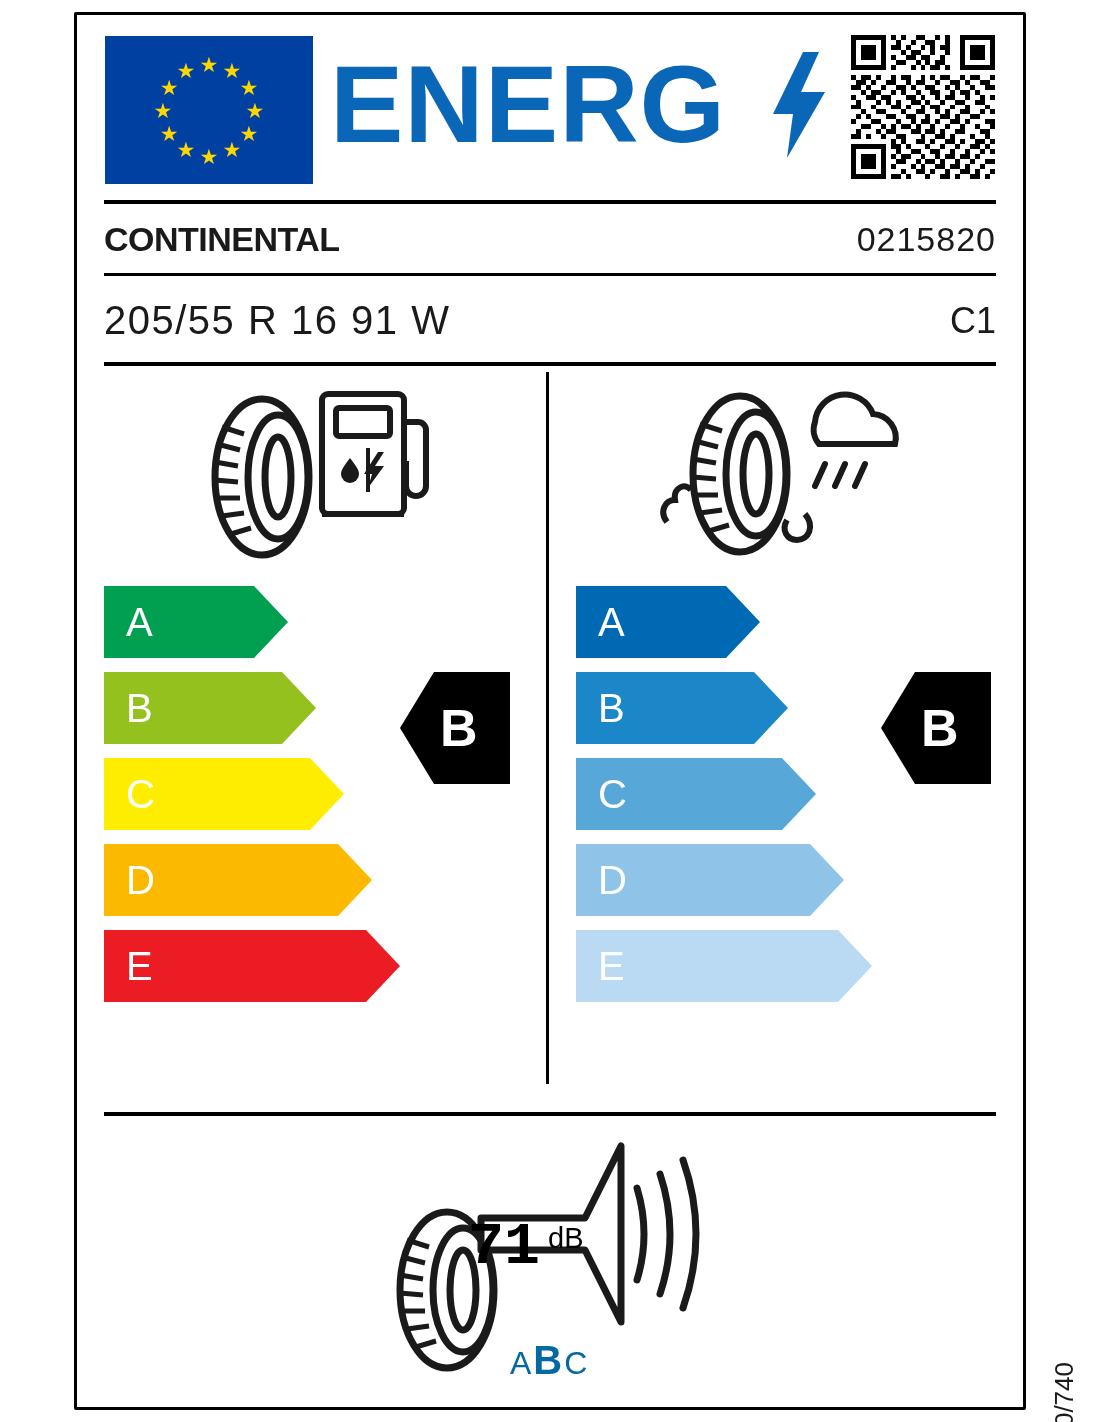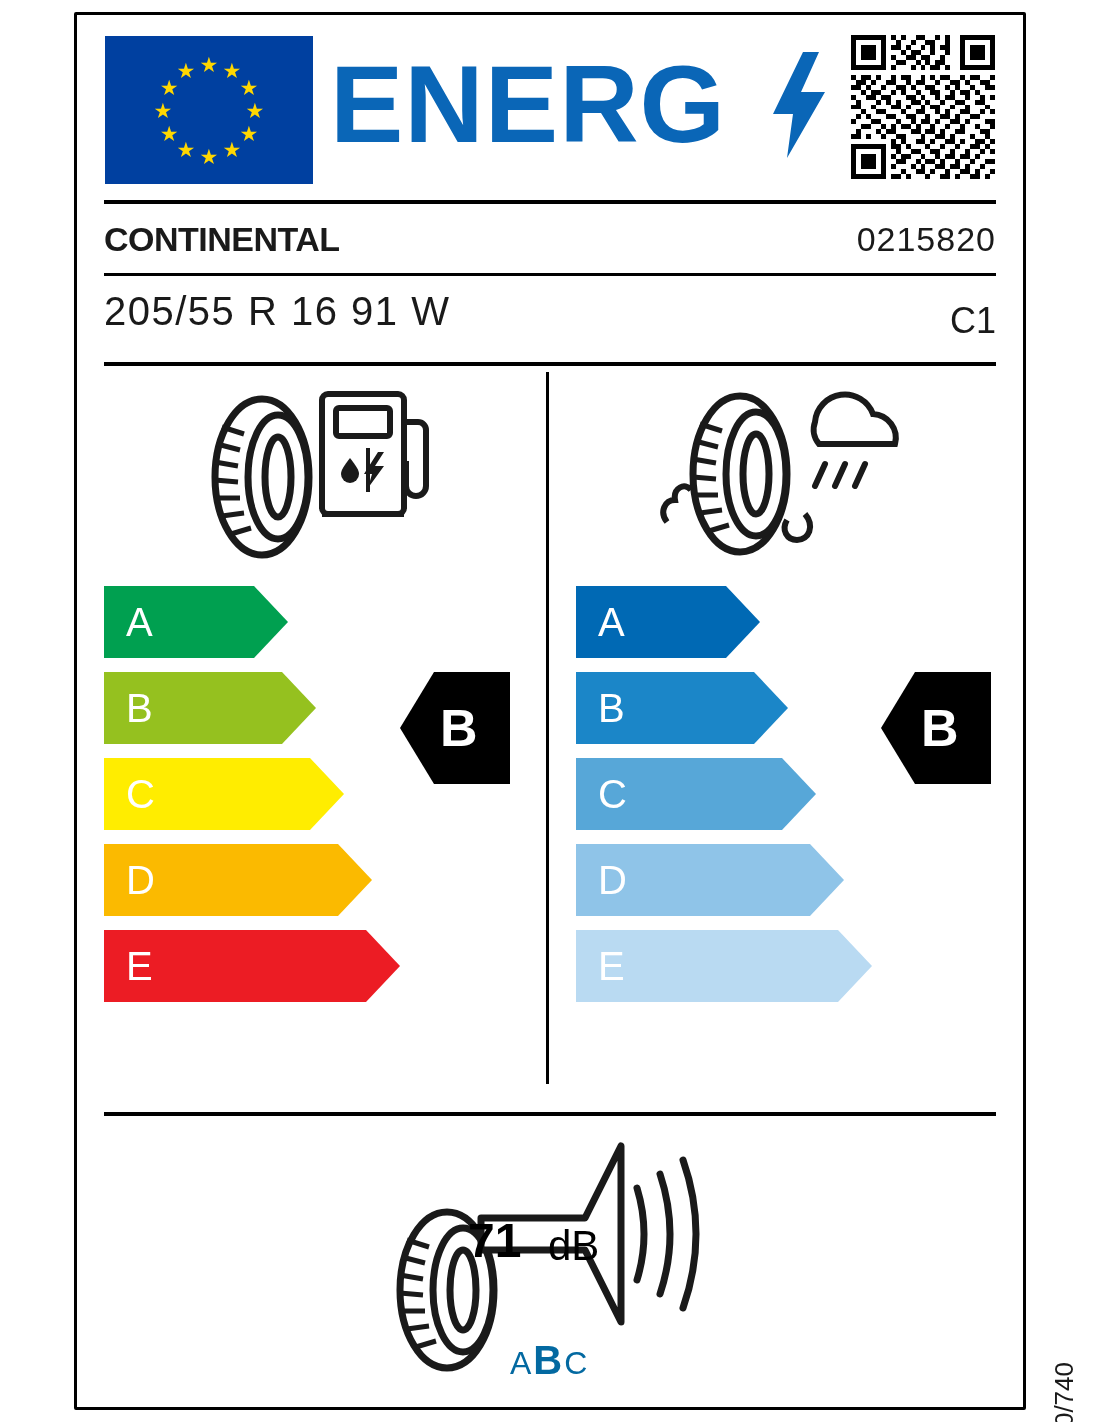--- a/index.html
+++ b/index.html
@@ -90,21 +90,21 @@
     position: absolute;
     right: 104px;
     top: 220px;
     font-size: 34px;
     color: #1a1a1a;
     letter-spacing: 1px;
   }
   .size {
     position: absolute;
     left: 104px;
-    top: 289px;
+    top: 298px;
     font-size: 40px;
     color: #1a1a1a;
     letter-spacing: 1.5px;
   }
   .cls {
     position: absolute;
     right: 104px;
     top: 300px;
     font-size: 36px;
     color: #1a1a1a;
@@ -154,29 +154,30 @@
     transform: translateY(-50%);
     font-size: 52px;
     font-weight: bold;
     color: #fff;
   }
 
   .noise-val {
     position: absolute;
     left: 468px;
     top: 1213px;
-    font-size: 48px;
+    font-size: 60px;
     font-weight: bold;
     color: #000;
+    font-family: Liberation Mono, monospace;
   }
   .noise-db {
     position: absolute;
     left: 548px;
     top: 1222px;
-    font-size: 42px;
+    font-size: 29px;
     color: #000;
   }
   .noise-classes {
     position: absolute;
     left: 510px;
     top: 1338px;
     font-size: 32px;
     color: #0369a1;
     letter-spacing: 2px;
   }

